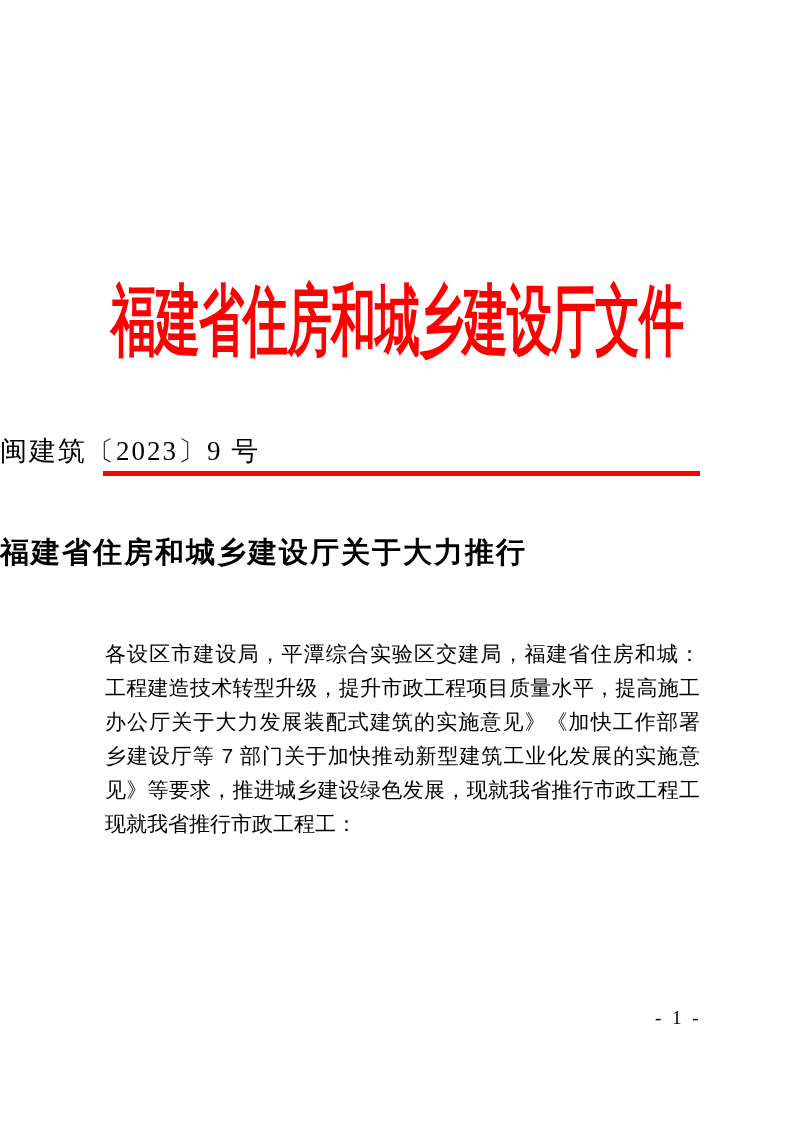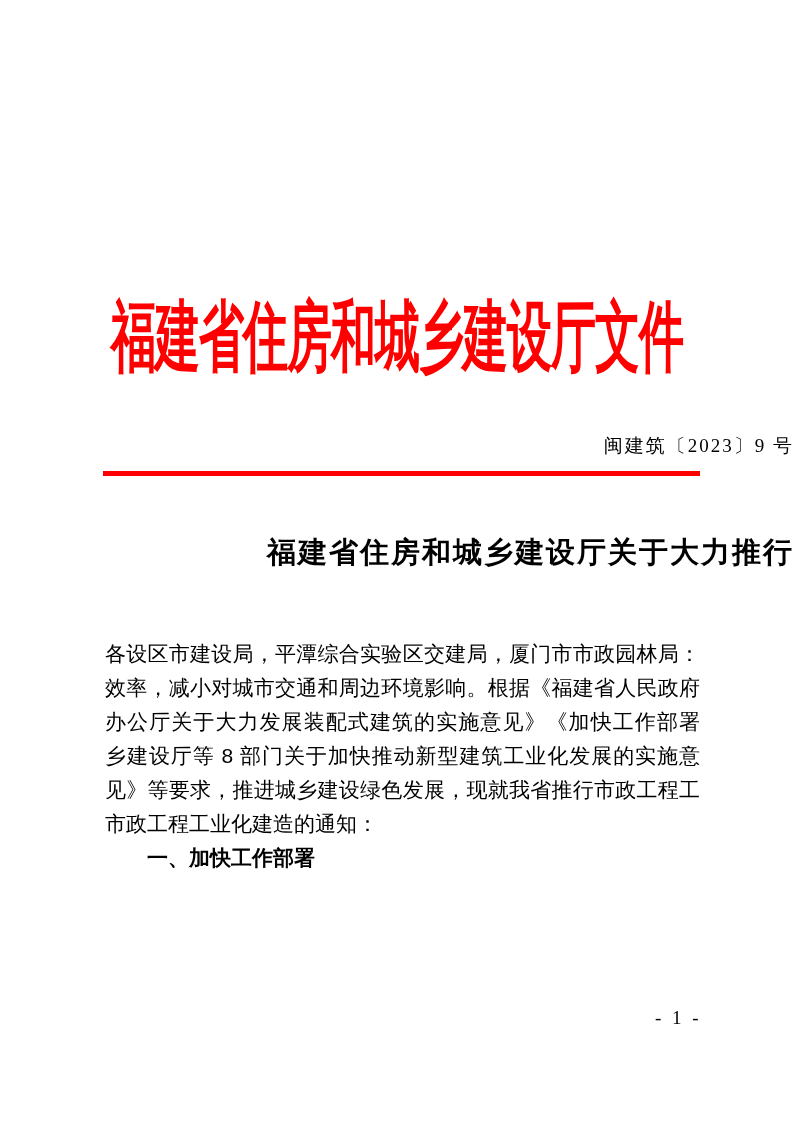--- a/index.html
+++ b/index.html
@@ -12,56 +12,55 @@
     overflow: hidden;
     font-family: "Liberation Sans", sans-serif;
     color: #000000;
   }
   .org-title-wrap {
     position: absolute;
     top: 270px;
     left: 0;
     width: 100%;
     text-align: center;
-    margin-top: 16px;
   }
   .org-title {
     display: inline-block;
     font-size: 45px;
     font-weight: 700;
     letter-spacing: -1px;
     white-space: nowrap;
     transform: scaleY(1.72);
     transform-origin: 50% 0;
     font-family: "Liberation Sans", sans-serif;
   }
   .doc-number {
     position: absolute;
     top: 433px;
     left: 0;
     width: 100%;
-    text-align: right;
+    text-align: left;
     font-family: "Liberation Serif", serif;
-    font-size: 19px;
+    font-size: 27px;
     letter-spacing: 2px;
     white-space: nowrap;
   }
   .red-rule {
     position: absolute;
     top: 471px;
     left: 103px;
     width: 597px;
     height: 5px;
   }
   .doc-title {
     position: absolute;
     top: 534px;
     left: 0;
     width: 100%;
-    text-align: right;
+    text-align: left;
     font-size: 29px;
     line-height: 36px;
     font-weight: 700;
     letter-spacing: 2px;
     white-space: nowrap;
   }
   .body-text {
     position: absolute;
     top: 637px;
     left: 105px;
@@ -102,24 +101,23 @@
 
   <div class="doc-number">闽建筑〔2023〕9 号</div>
 
   <div class="red-rule" style="background: rgb(254, 0, 0);"></div>
 
   <div class="doc-title">
     <div>福建省住房和城乡建设厅关于大力推行</div>
   </div>
 
   <div class="body-text">
-    <div class="line jfull">各设区市建设局，平潭综合实验区交建局，厦门市市政园林局：</div>
-    <div class="line jfull">效率，减小对城市交通和周边环境影响。根据《福建省人民政府</div>
+    <div class="line jfull">各设区市建设局，平潭综合实验区交建局，福建省住房和城：</div>
+    <div class="line jfull">工程建造技术转型升级，提升市政工程项目质量水平，提高施工</div>
     <div class="line jfull">办公厅关于大力发展装配式建筑的实施意见》《加快工作部署</div>
-    <div class="line jfull">乡建设厅等 8 部门关于加快推动新型建筑工业化发展的实施意</div>
+    <div class="line jfull">乡建设厅等 7 部门关于加快推动新型建筑工业化发展的实施意</div>
     <div class="line jfull">见》等要求，推进城乡建设绿色发展，现就我省推行市政工程工</div>
-    <div class="line">市政工程工业化建造的通知：</div>
-    <div class="line indent bold">一、加快工作部署</div>
+    <div class="line">现就我省推行市政工程工：</div>
   </div>
 
   <div class="page-number">- 1 -</div>
 
 </div>
 
 </body></html>

